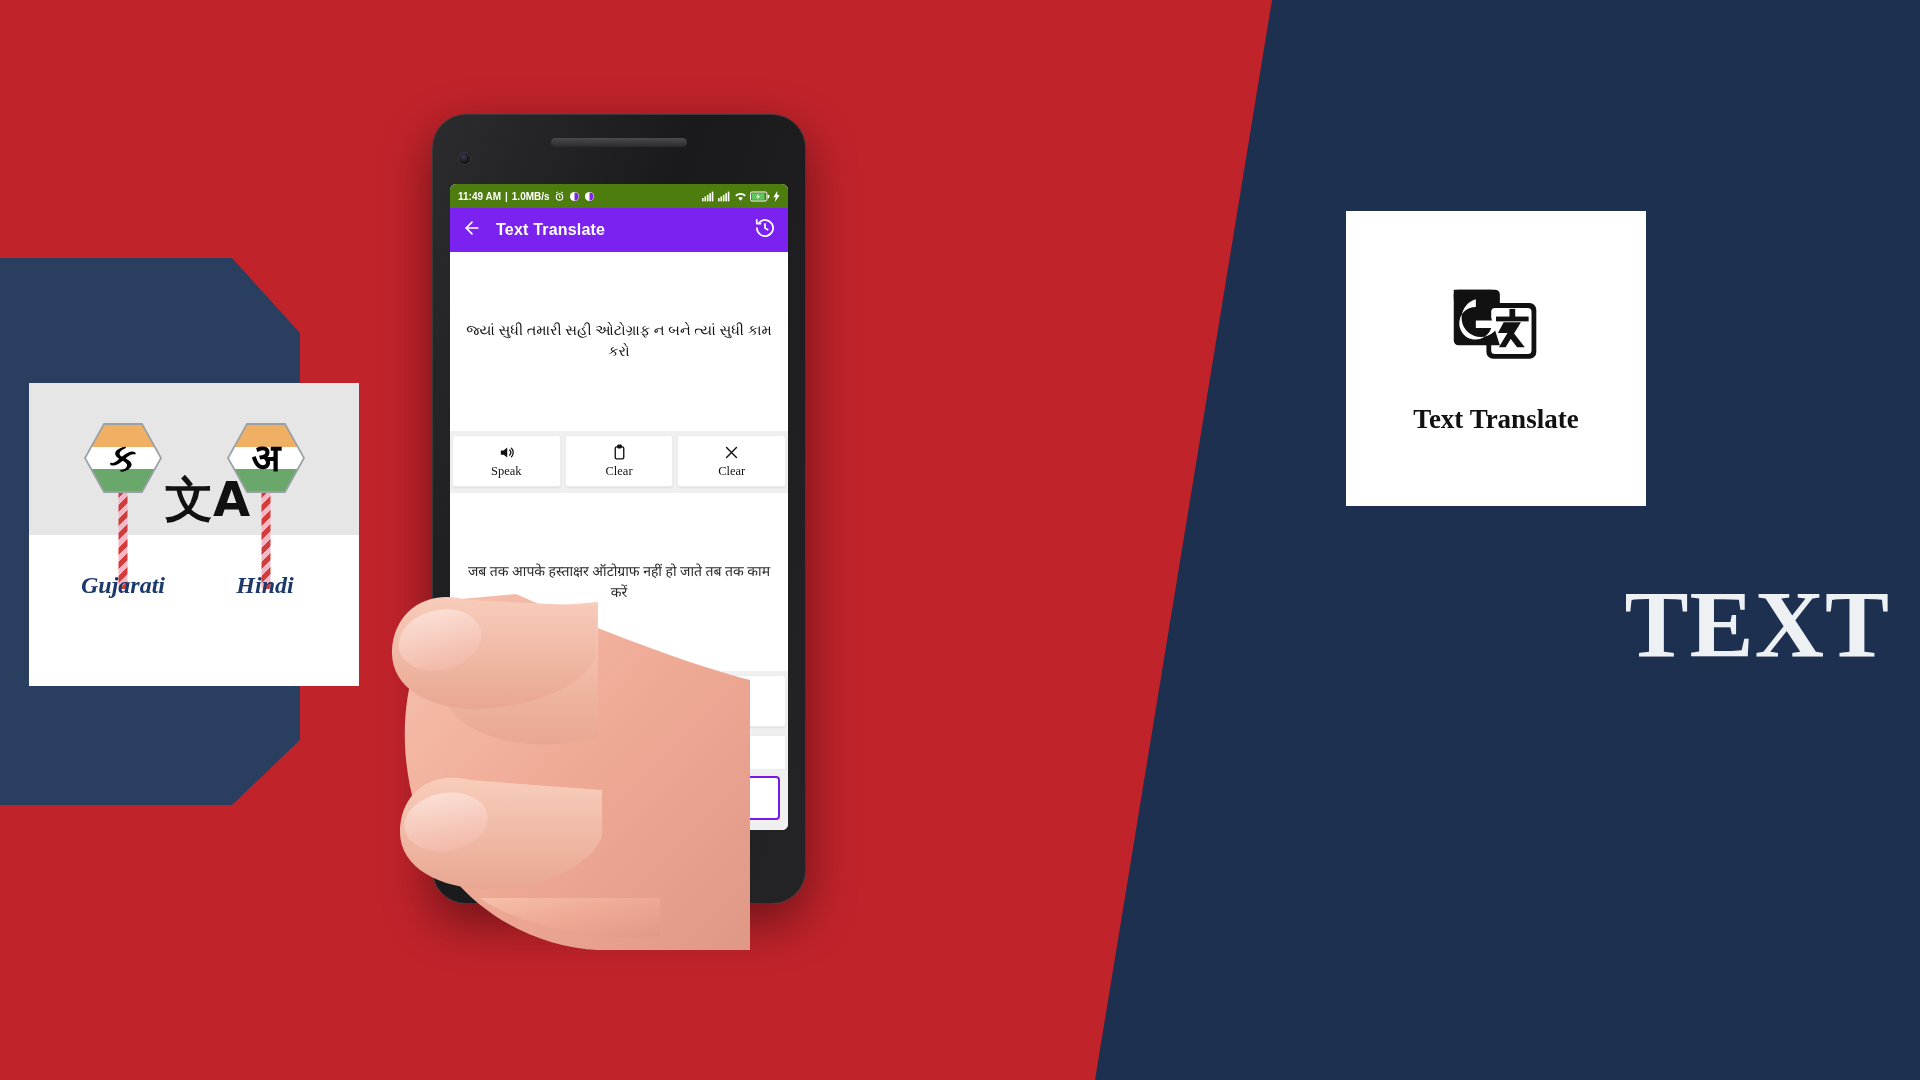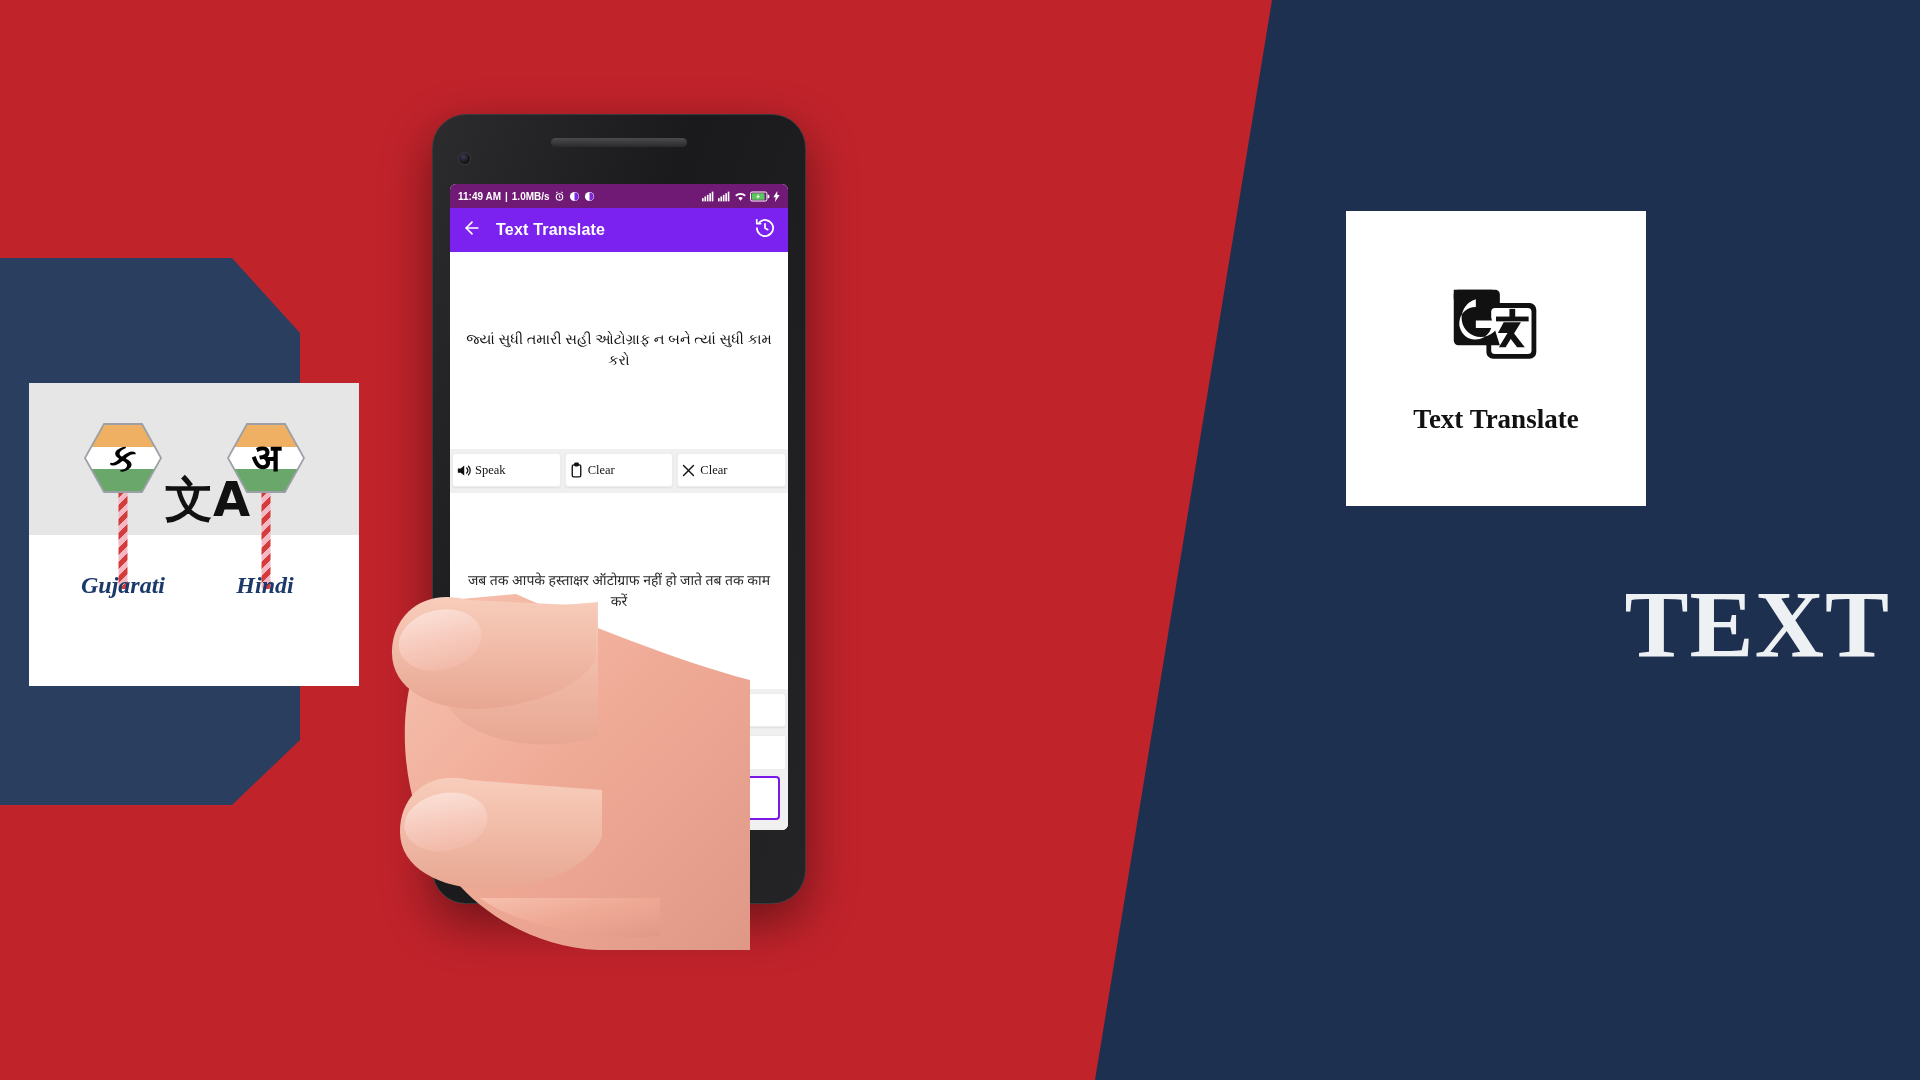--- a/index.html
+++ b/index.html
@@ -135,21 +135,21 @@
     border-radius: 6px;
   }
   .phone-chin {
     position: absolute; left: 50%; transform: translateX(-50%);
     bottom: 22px; width: 150px; height: 8px; border-radius: 4px;
     background: linear-gradient(to bottom,#4a4a4c,#262628);
   }
 
   
   .statusbar {
-    height: 24px; background: #701a75;
+    height: 24px; background: #4d7c0f;
     display: flex; align-items: center; justify-content: space-between;
     padding: 0 8px; color: #fff;
   }
   .sb-left { display: flex; align-items: center; gap: 4px; font-size: 10px; font-weight: 700; }
   .sb-right { display: flex; align-items: center; gap: 3px; }
   .sb-ico { display:inline-flex; align-items:center; }
 
   
   .appbar {
     height: 44px; background: #7c22f0;
@@ -182,21 +182,21 @@
   .action-row {
     display: flex; gap: 4px; padding: 4px 2px 6px 2px;
     background: #f0f0f0;
     flex: 0 0 auto;
   }
   .action-btn {
     flex: 1; background: #fff;
     border: 1px solid #ececec;
     border-radius: 3px;
     padding: 8px 2px 7px 2px;
-    display: flex; align-items: center; gap: 3px;
+    display: flex; flex-direction: column; align-items: center; gap: 3px;
     box-shadow: 0 1px 2px rgba(0,0,0,.07);
   }
   .action-btn .lbl {
     font-family: "Liberation Serif", serif;
     font-size: 12.5px; color: #111;
   }
   .action-btn svg { display: block; }
 
   .lang-row {
     display: flex; align-items: stretch; gap: 3px;

